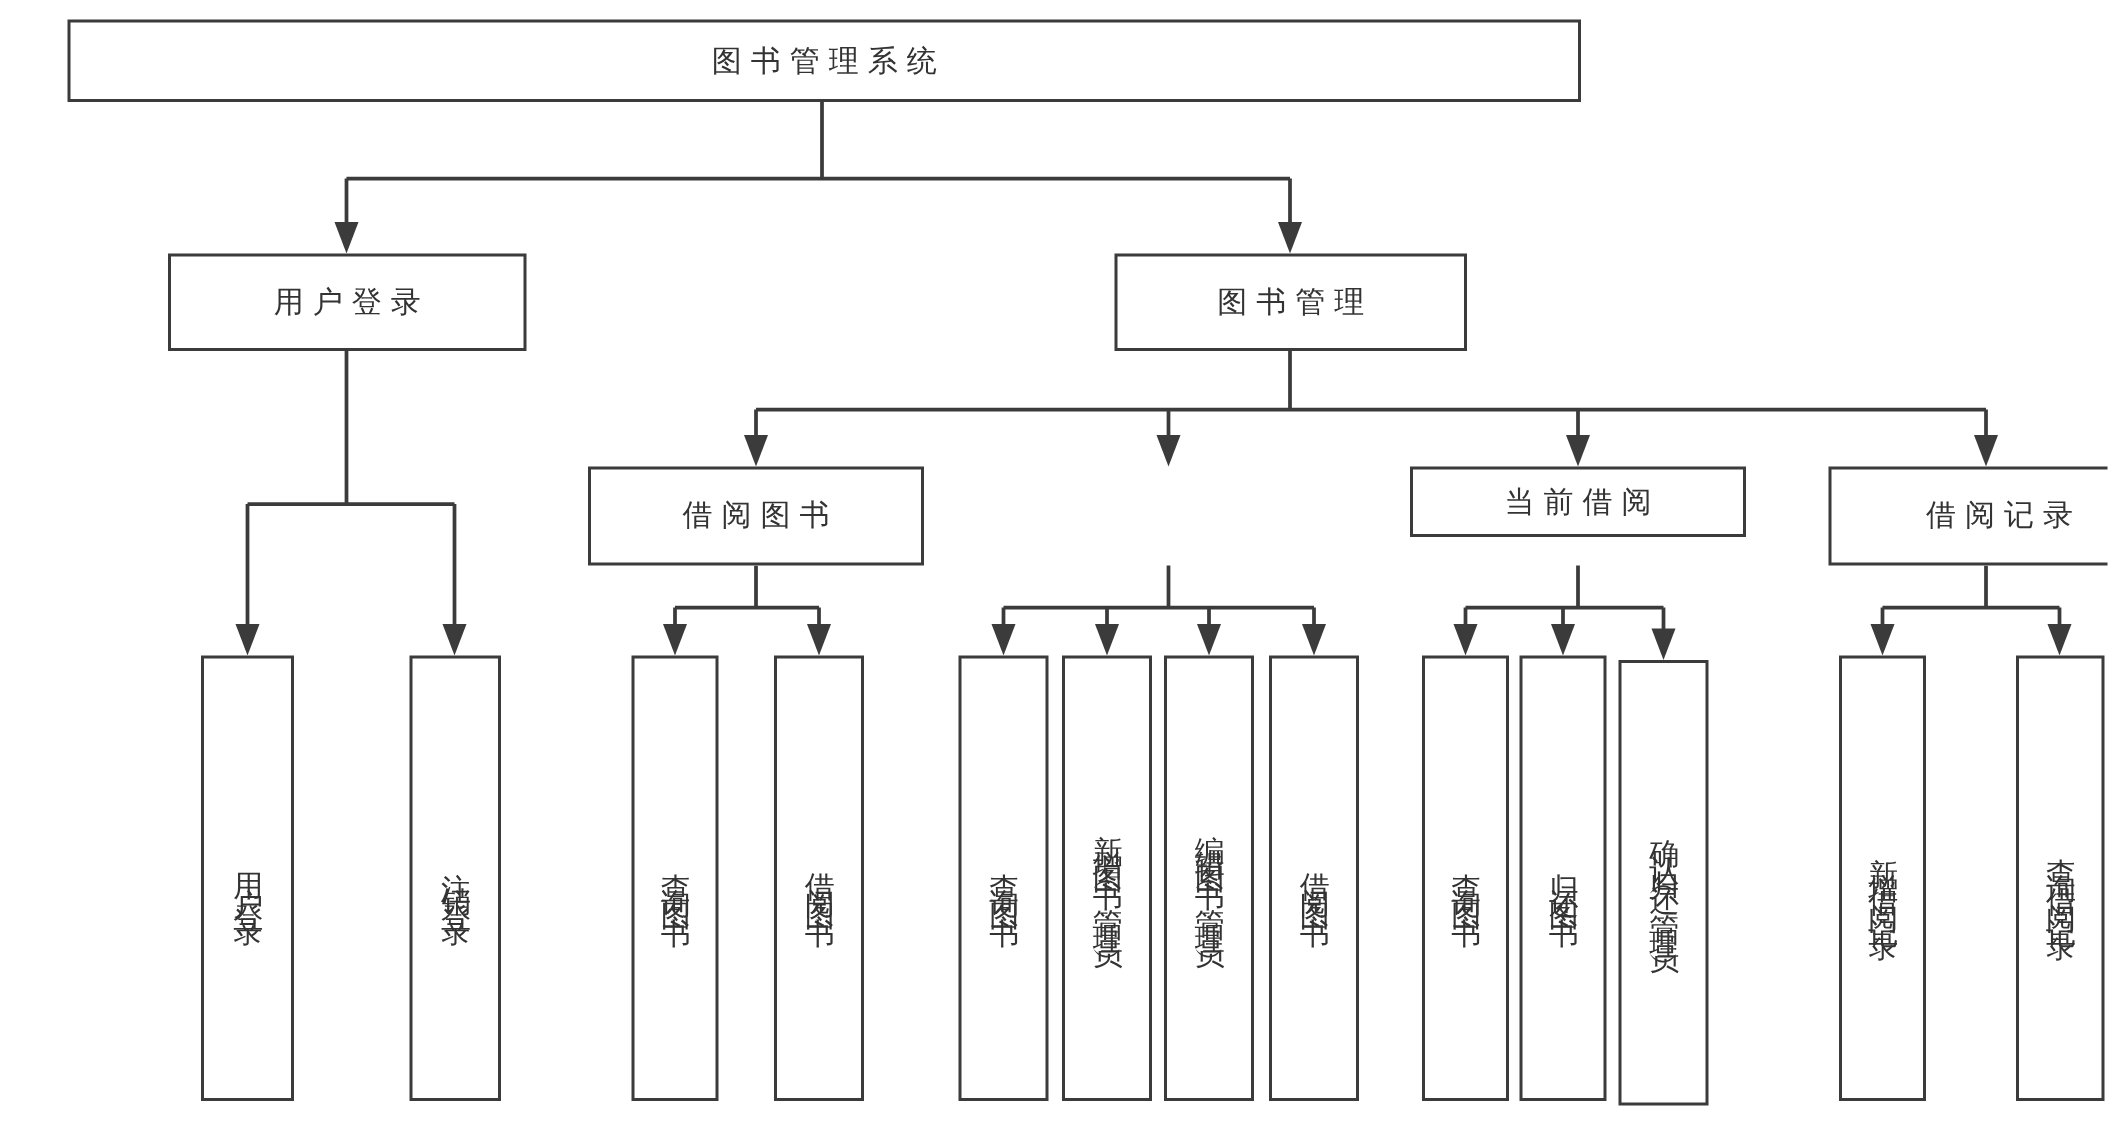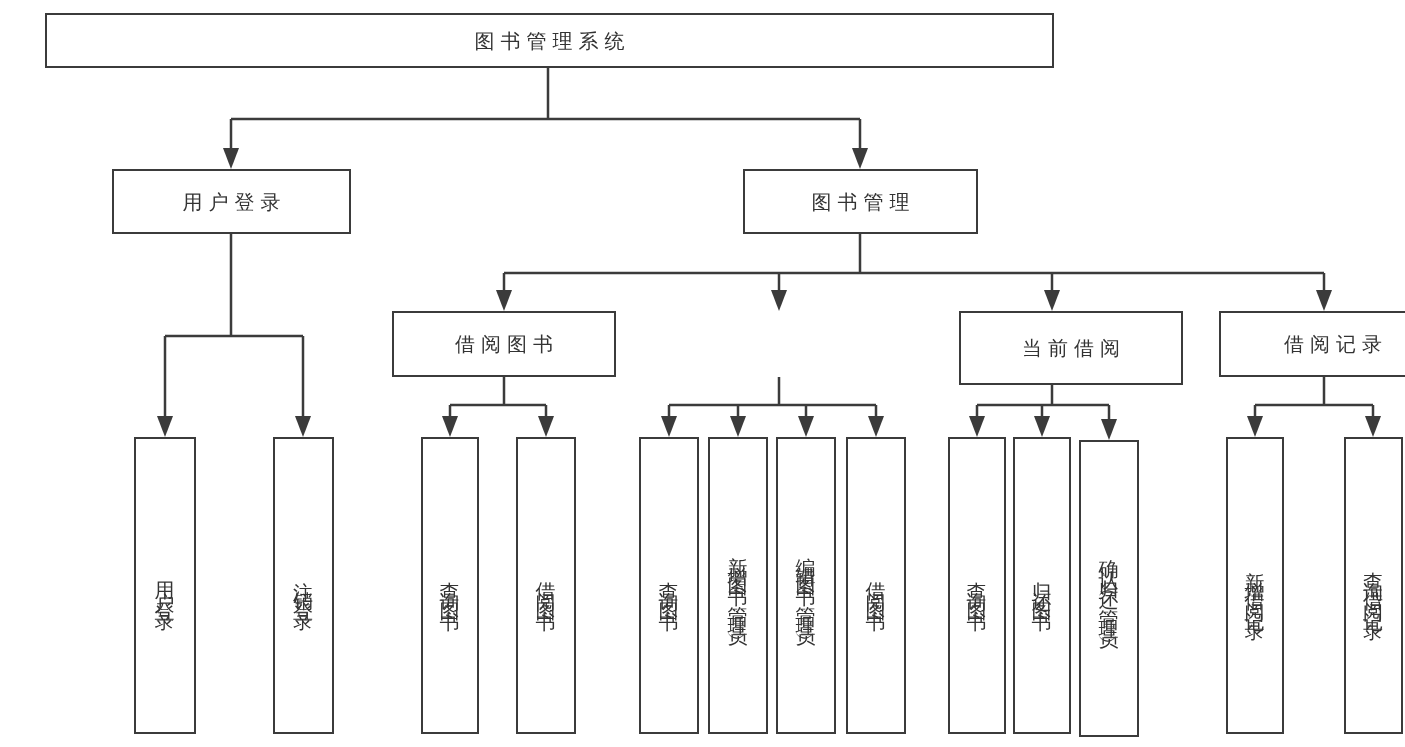--- a/index.html
+++ b/index.html
@@ -38,21 +38,21 @@
     letter-spacing: 10px;
     text-indent: 0;
     white-space: normal;
   }
   
   #n-root        { left: 14px;   top: 13px;  width: 1009px; height: 55px; }
   #n-user-login  { left: 81px;   top: 169px; width: 239px;  height: 65px; }
   #n-book-mgmt   { left: 712px;  top: 169px; width: 235px;  height: 65px; text-align: right; }
   #n-new-book    { left: 361px;  top: 311px; width: 224px;  height: 66px; }
   #n-book-borrow { left: 637px;  top: 311px; width: 224px;  height: 66px; }
-  #n-current     { left: 928px;  top: 311px; width: 224px;  height: 74px; }
+  #n-current     { left: 909px;  top: 311px; width: 224px;  height: 47px; }
   #n-record      { left: 1188px; top: 311px; width: 228px;  height: 66px; }
   #n-l-user-login{ left: 103px;  top: 437px; width: 62px;   height: 297px; }
   #n-l-logout    { left: 242px;  top: 437px; width: 61px;   height: 297px; }
   #n-nb-query    { left: 390px;  top: 437px; width: 58px;   height: 297px; }
   #n-nb-borrow   { left: 485px;  top: 437px; width: 60px;   height: 297px; }
   #n-bb-query    { left: 608px;  top: 437px; width: 60px;   height: 297px; }
   #n-bb-add      { left: 677px;  top: 437px; width: 60px;   height: 297px; }
   #n-bb-edit     { left: 745px;  top: 437px; width: 60px;   height: 297px; }
   #n-bb-borrow   { left: 815px;  top: 437px; width: 60px;   height: 297px; }
   #n-cb-query    { left: 917px;  top: 437px; width: 58px;   height: 297px; }

